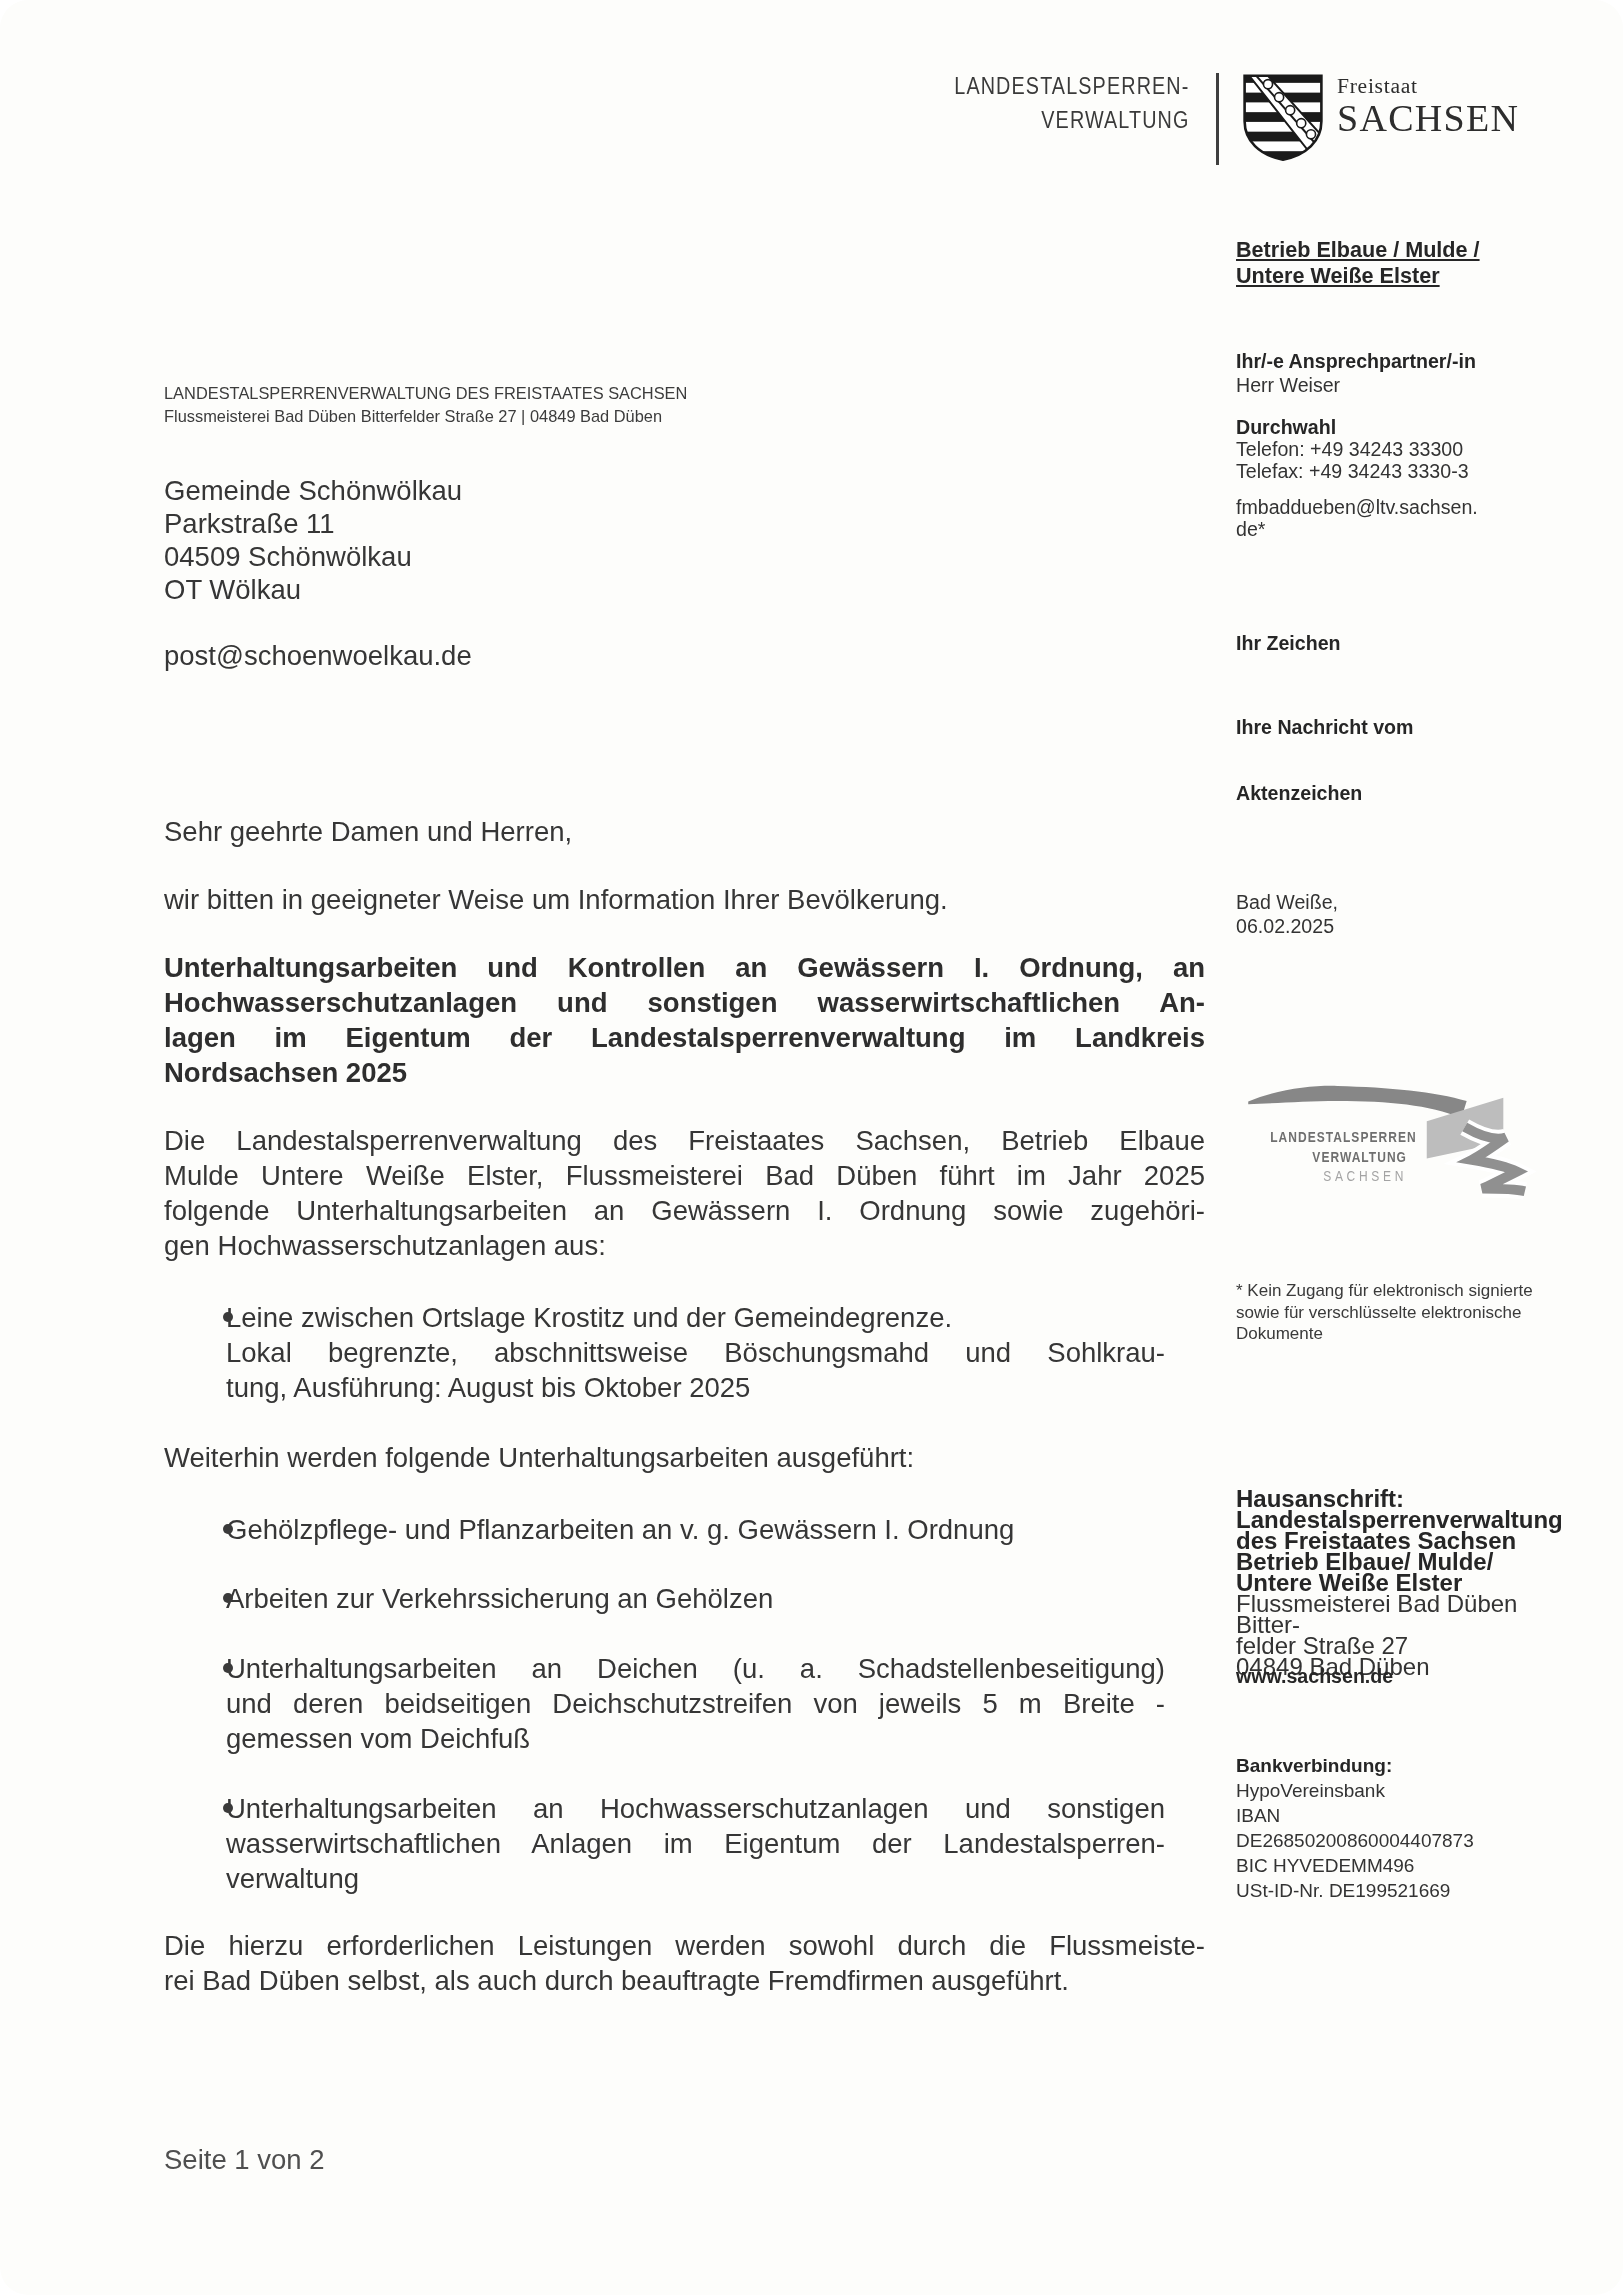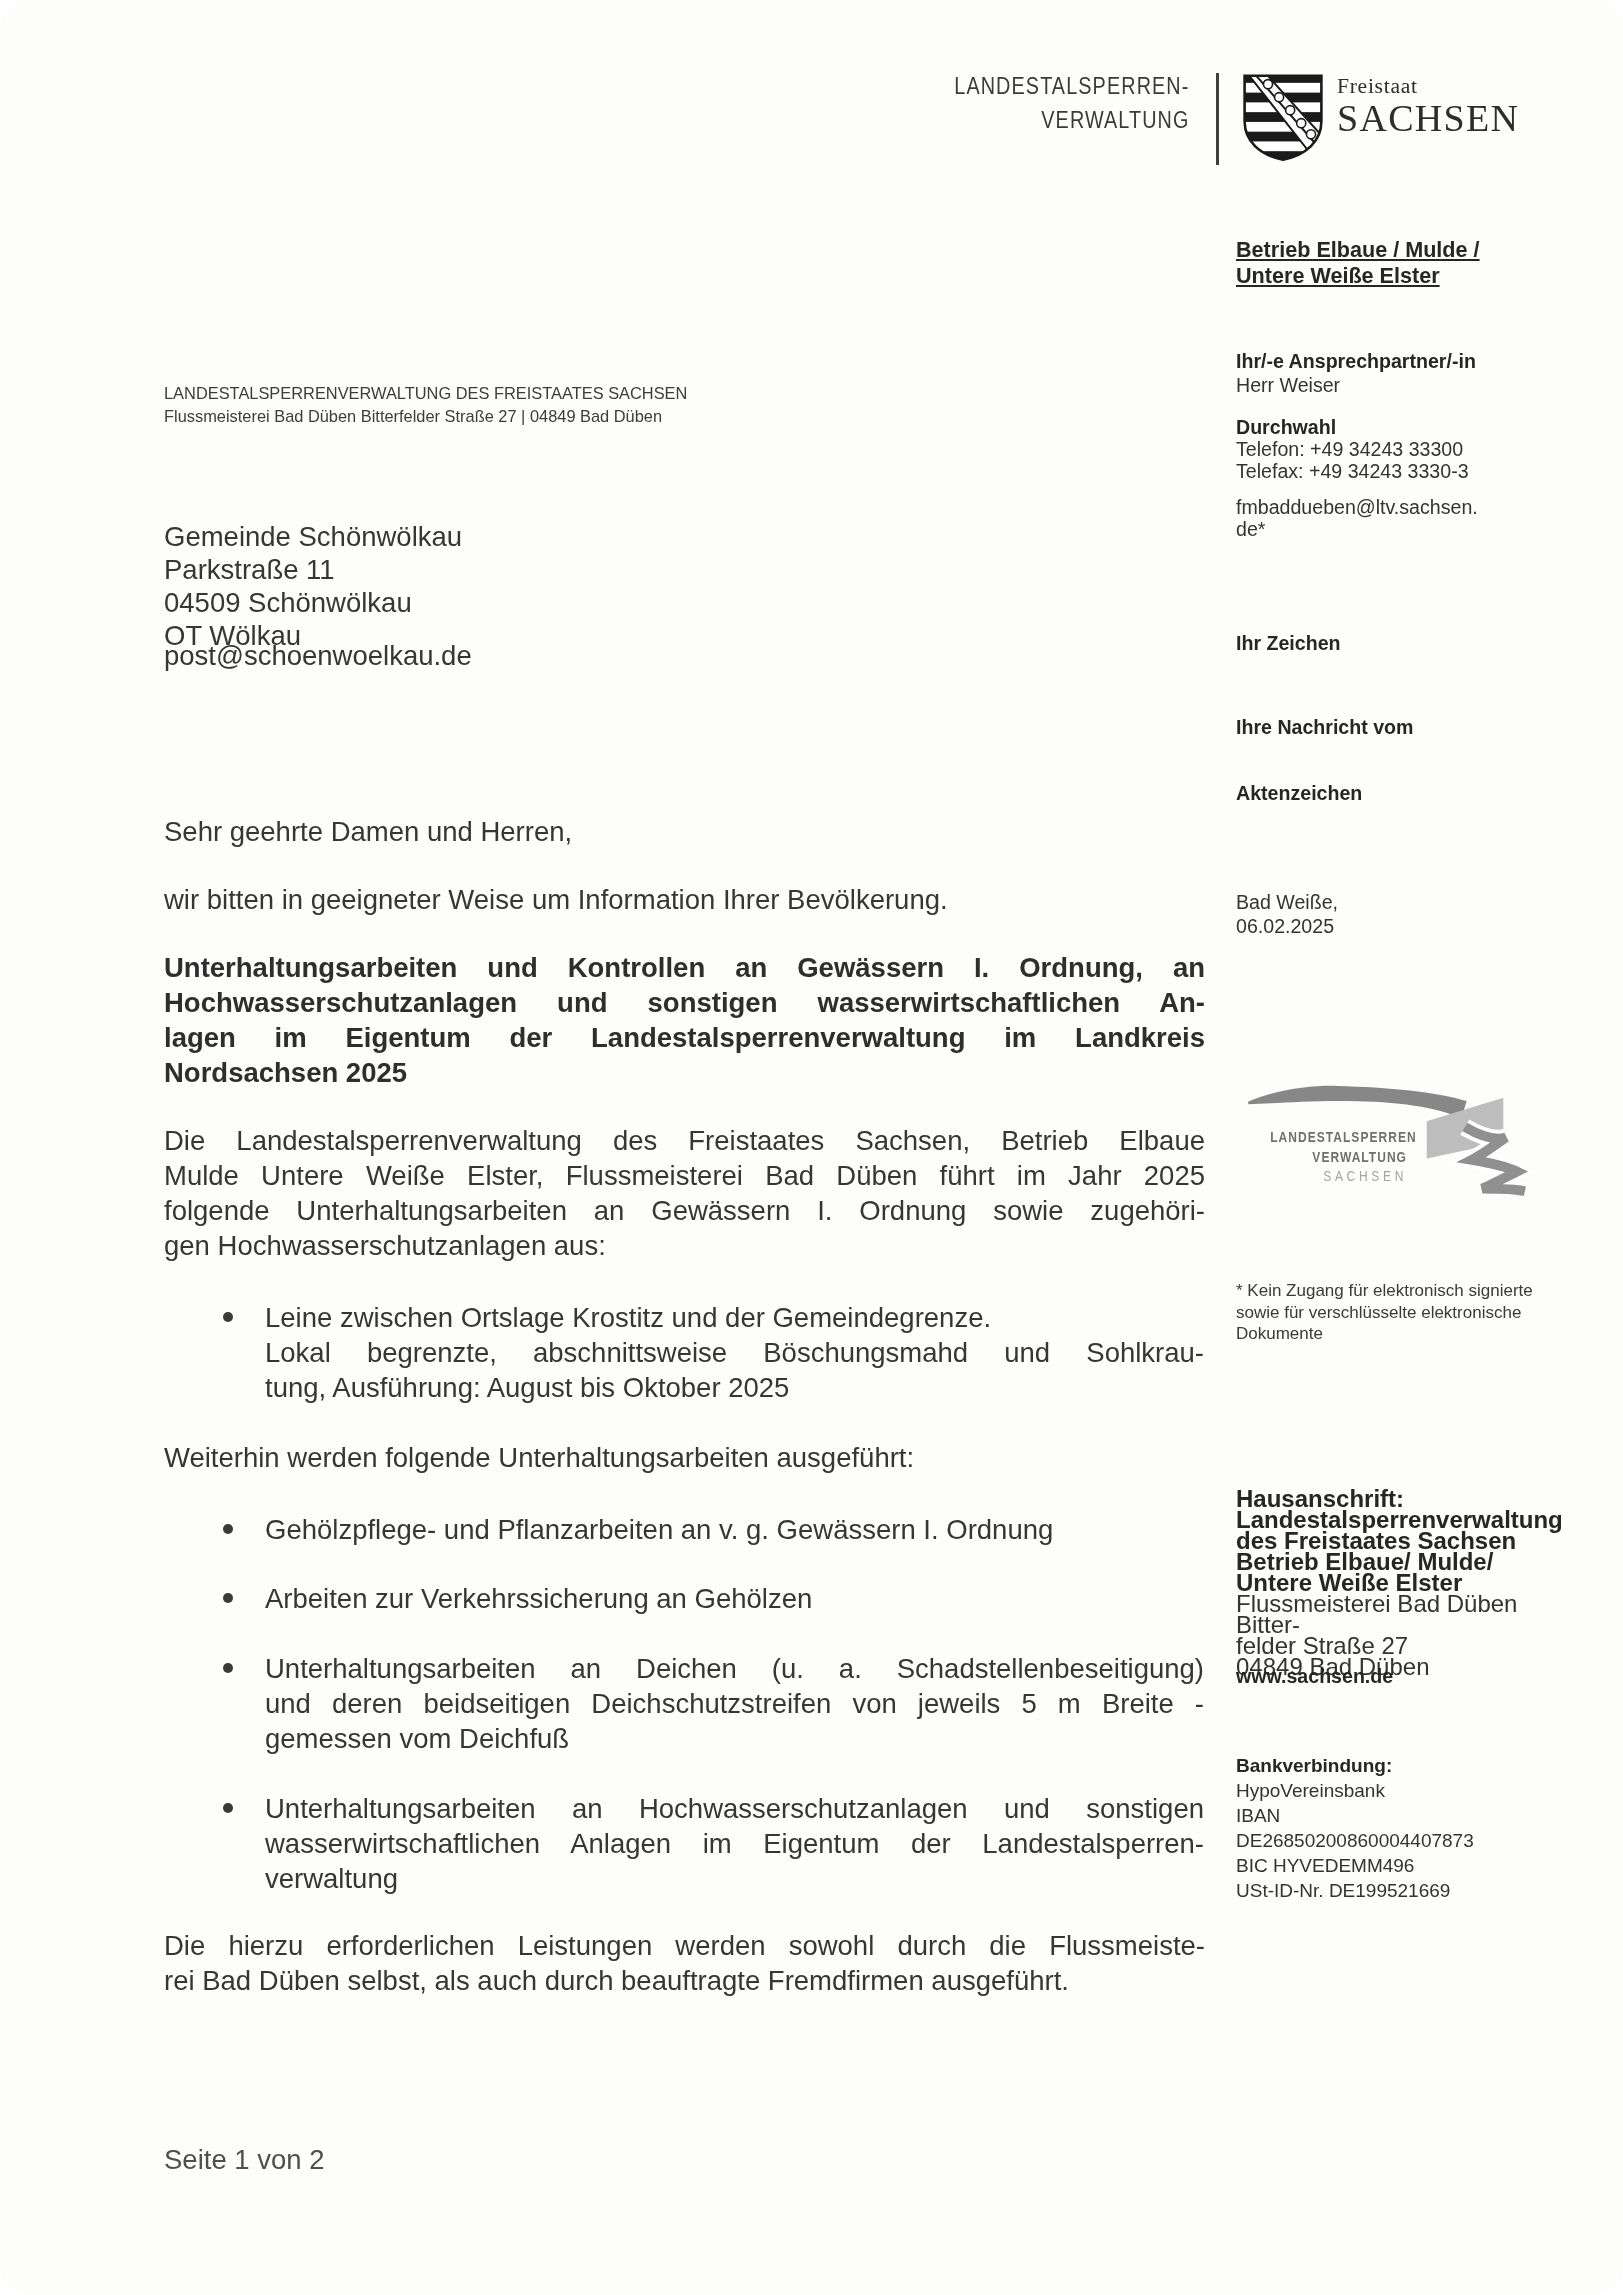--- a/index.html
+++ b/index.html
@@ -57,40 +57,40 @@
   .ltv-wordmark .w2{font-size:15px; font-weight:bold; letter-spacing:1.3px; color:#6f6f6f;}
   .ltv-wordmark .w3{font-size:15px; letter-spacing:4.6px; color:#a3a3a3;}
 
   .footnote{top:1280px; font-size:17px; line-height:21.6px; color:#3a3a3a;}
   .hausanschrift{top:1488px; font-size:24px; line-height:21px;}
   .website{top:1665px; font-size:19.6px;}
   .bank{top:1729px; font-size:19px; line-height:25px;margin-top:24px;}
 
   
   .sender{left:164px; top:382px; font-size:16.4px; line-height:23px; color:#3c3c3c; white-space:nowrap;}
-  .recipient{left:164px; top:474px; font-size:27.5px; line-height:33px;margin-top:46px;}
+  .recipient{left:164px; top:474px; font-size:27.5px; line-height:33px;}
   .rec-mail{left:164px; top:640px; font-size:27.5px;}
 
   .bodyblk{left:164px; width:1041px; font-size:27.5px;}
   .bline{height:35px; line-height:35px; overflow:hidden;}
   .jl{text-align:justify;}
   .jl::after{content:""; display:inline-block; width:100%; height:0;}
   .bold{font-weight:bold; color:#2e2e2e;}
 
   .salutation{top:814px;}
   .intro{top:882px;}
   .heading{top:950px;}
   .para1{top:1123px;}
 
   .bullet{left:164px; width:1041px; font-size:27.5px;}
   .bullet .dot{
     position:absolute; left:59px; top:12.4px;
     width:9.8px; height:9.8px; border-radius:50%; background:#3a3a3a;
   }
-  .bullet .btxt{margin-left:101px; width:939px;}
+  .bullet .btxt{margin-left:62px; width:939px;}
   .u{border-bottom:2.6px solid #3f3f3f; padding-bottom:2px;}
 
   .bullet1{top:1300px;}
   .weiterhin{top:1440px;}
   .bullet2{top:1512px;}
   .bullet3{top:1581px;}
   .bullet4{top:1651px;}
   .bullet5{top:1791px;}
   .closing{top:1928px;}
 

